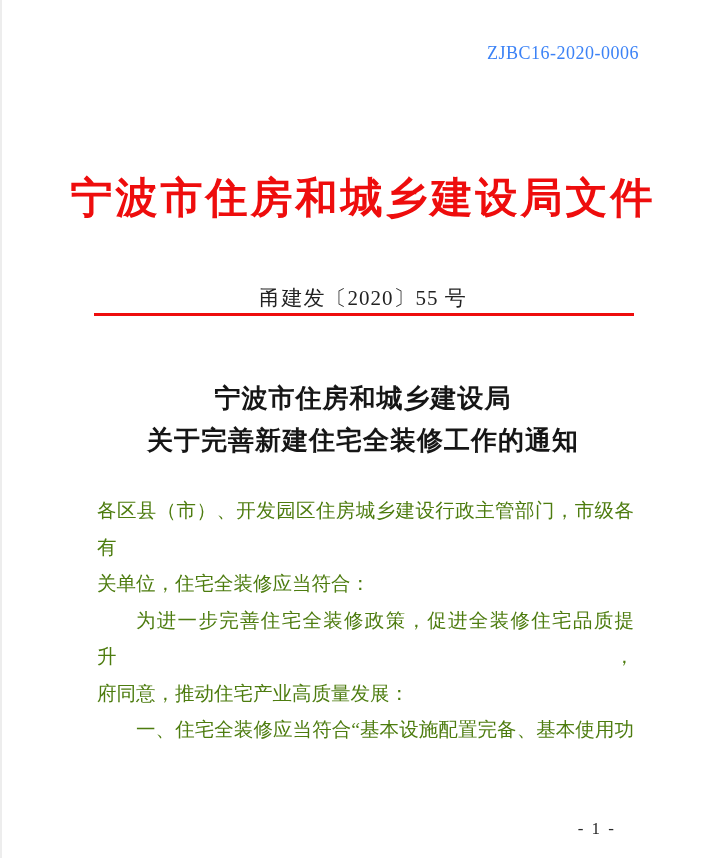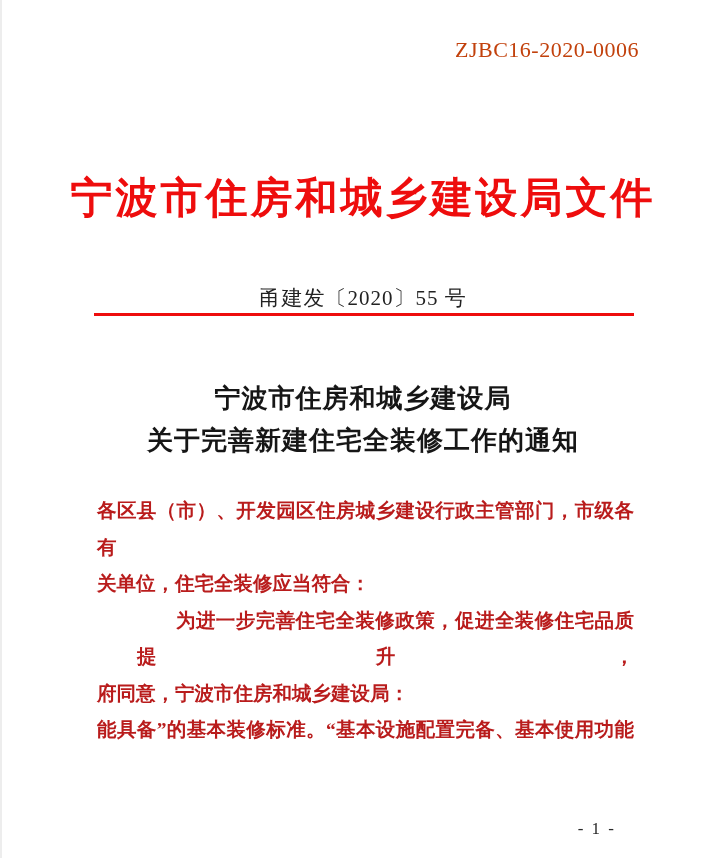--- a/index.html
+++ b/index.html
@@ -12,25 +12,25 @@
     width: 722px;
     height: 858px;
     background: #ffffff;
     overflow: hidden;
     font-family: "Liberation Serif", "DejaVu Serif", serif;
     color: #1c1c1c;
     border-left: 2px solid #ededed;
   }
   .doc-code {
     position: absolute;
-    top: 37px;
+    top: 43px;
     right: 85px;
-    font-size: 22px;
+    font-size: 18px;
     letter-spacing: 0.5px;
-    color: #c2410c;
+    color: #3b82f6;
     font-family: "Liberation Serif", "DejaVu Serif", serif;
   }
   .agency-banner {
     position: absolute;
     top: 170px;
     left: 0;
     width: 100%;
     text-align: center;
     color: #ee0d0d;
     font-size: 42px;
@@ -70,35 +70,33 @@
     letter-spacing: 1px;
     color: #161616;
   }
   .body-text {
     position: absolute;
     top: 493px;
     left: 95px;
     width: 537px;
     font-size: 19.5px;
     line-height: 36.5px;
-    color: #b91c1c;
-    font-weight: bold;
+    color: #4d7c0f;
   }
   .line {
     text-align: justify;
     text-justify: inter-character;
     white-space: nowrap;
   }
   .line.fill {
     white-space: normal;
     text-align-last: justify;
   }
   .line.indent {
     text-indent: 2em;
-    margin-left: 40px;
   }
   .page-number {
     position: absolute;
     top: 819px;
     right: 108px;
     font-size: 17px;
     letter-spacing: 2px;
     color: #2a2a2a;
   }
 </style>
@@ -117,20 +115,20 @@
 
   <div class="subject">
     <div>宁波市住房和城乡建设局</div>
     <div>关于完善新建住宅全装修工作的通知</div>
   </div>
 
   <div class="body-text">
     <div class="line fill">各区县（市）、开发园区住房城乡建设行政主管部门，市级各有</div>
     <div class="line">关单位，住宅全装修应当符合：</div>
     <div class="line fill indent">为进一步完善住宅全装修政策，促进全装修住宅品质提升，</div>
-    <div class="line">府同意，宁波市住房和城乡建设局：</div>
-    <div class="line fill">能具备”的基本装修标准。“基本设施配置完备、基本使用功能</div>
+    <div class="line">府同意，推动住宅产业高质量发展：</div>
+    <div class="line fill indent">一、住宅全装修应当符合“基本设施配置完备、基本使用功</div>
 
   </div>
 
   <div class="page-number">- 1 -</div>
 
 </div>
 
 </body></html>

